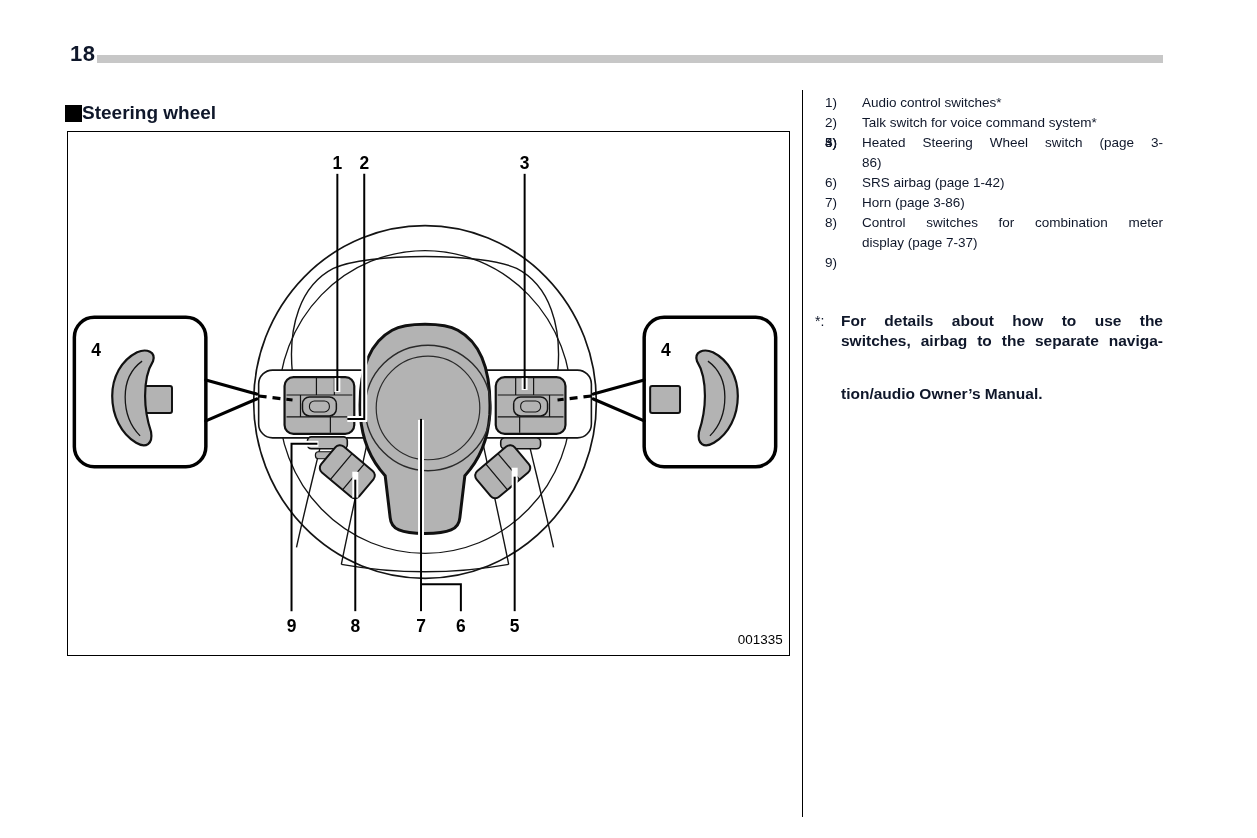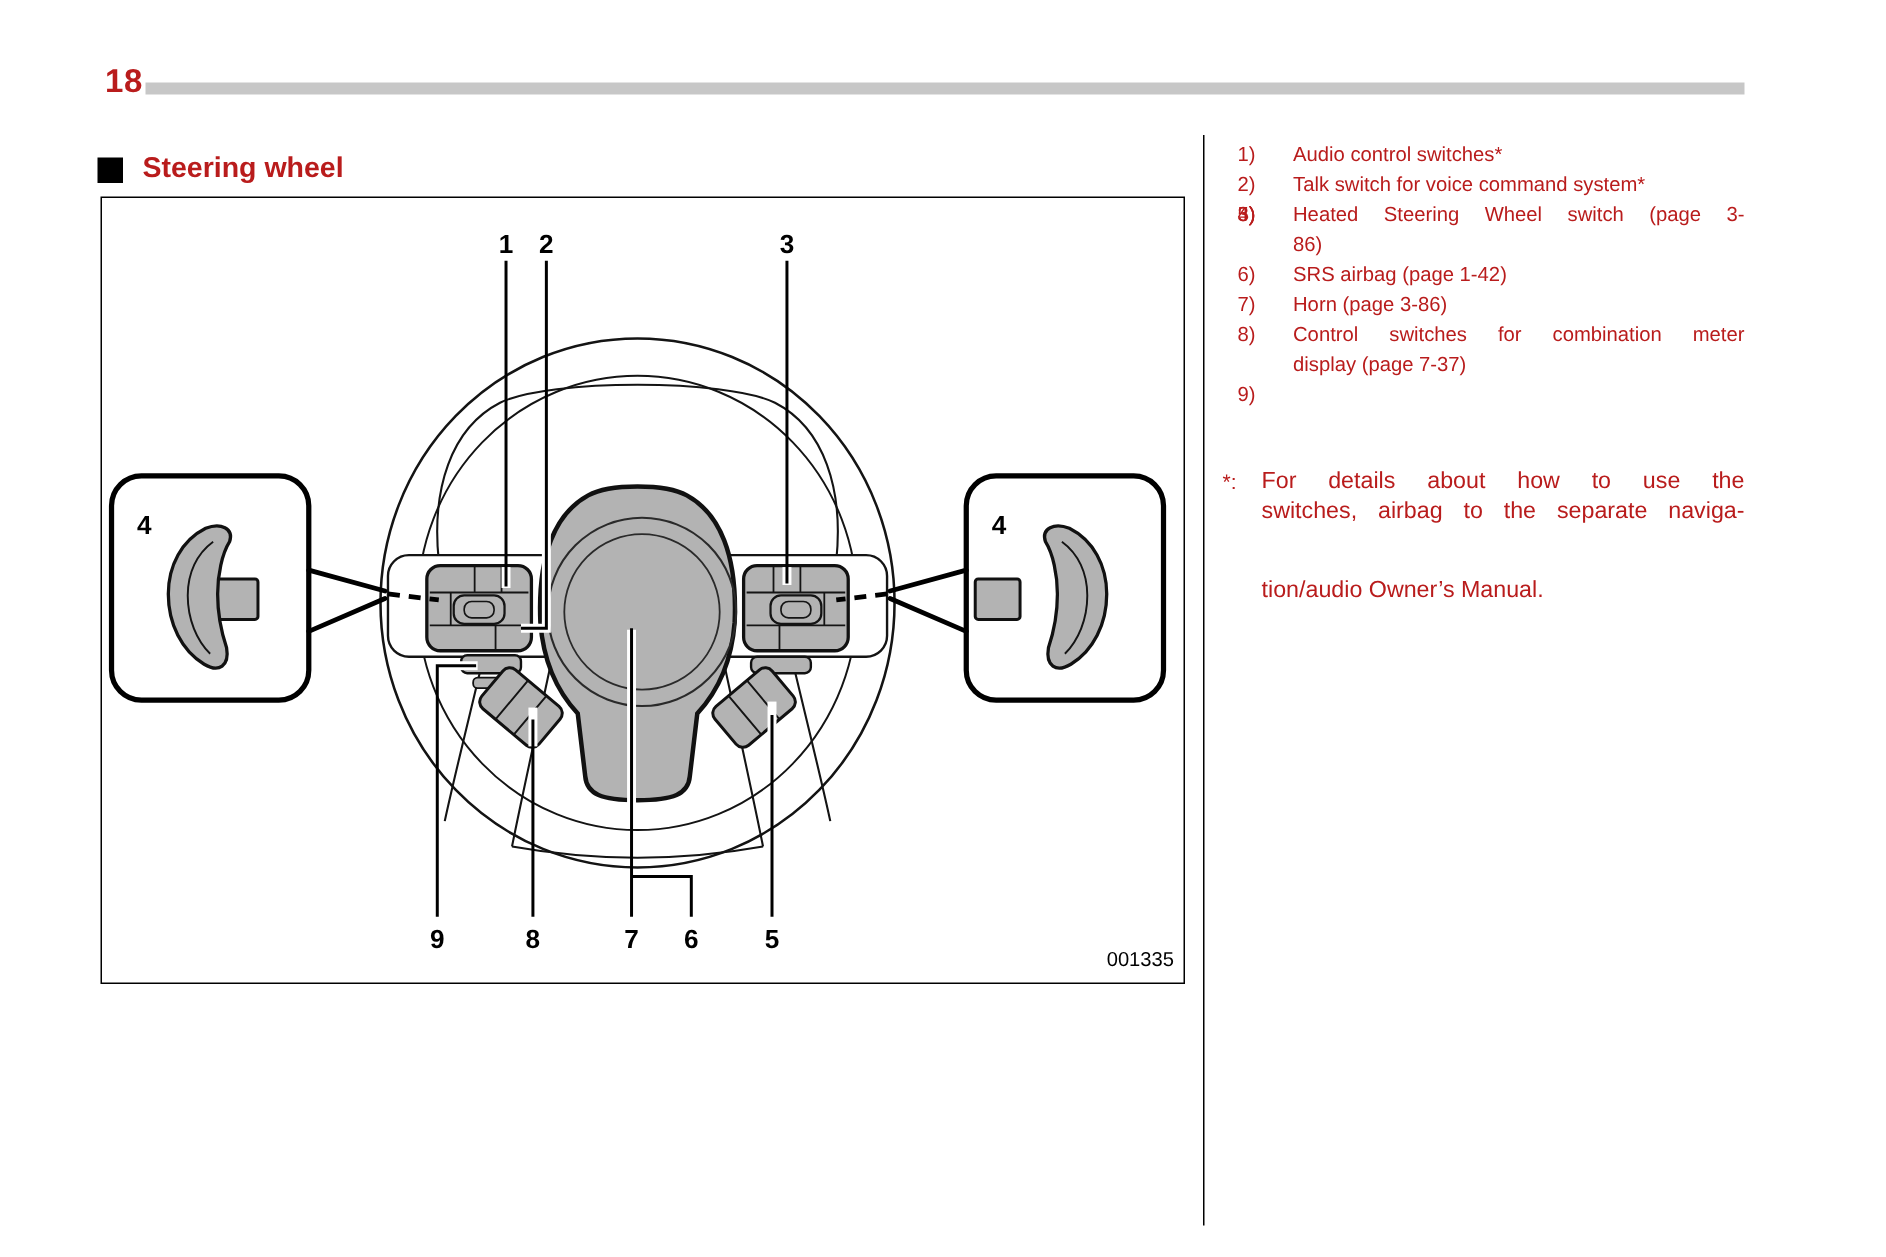--- a/index.html
+++ b/index.html
@@ -1,27 +1,27 @@
 <!DOCTYPE html>
 <html><head>
 <meta charset="utf-8">
 <style>
   html,body{margin:0;padding:0;background:#fff;}
   .page{
     position:relative;width:1257px;height:838px;background:#ffffff;overflow:hidden;
-    font-family:"Liberation Sans","DejaVu Sans",sans-serif;color:#b91c1c;
+    font-family:"Liberation Sans","DejaVu Sans",sans-serif;color:#0f172a;
   }
   .pageno{
     position:absolute;left:70px;top:41px;font-size:22px;font-weight:bold;letter-spacing:.5px;
   }
   .header-rule{
     position:absolute;left:97px;top:55px;width:1066px;height:8px;background:#c7c7c7;
   }
   .section{
-    position:absolute;left:65px;top:102px;display:flex;align-items:center;gap:13px;
+    position:absolute;left:65px;top:102px;display:flex;align-items:center;
     font-size:19px;font-weight:bold;margin:0;
   }
   .section .sq{width:17px;height:17px;background:#000;display:inline-block;}
   .figure-box{
     position:absolute;left:67px;top:131px;width:723px;height:525px;
     border:1px solid #000;box-sizing:border-box;
   }
   .figure-box svg{display:block;width:100%;height:100%;}
   .col-divider{
     position:absolute;left:802px;top:90px;width:1px;height:727px;background:#000;
@@ -31,21 +31,21 @@
     font-size:13.5px;line-height:20px;
   }
   .legend li{position:relative;padding-left:37px;}
   .legend .num{position:absolute;left:0;top:0;}
   .legend .line{display:block;}
   .jline{display:block;text-align:justify;text-align-last:justify;}
   .footnote{
     position:absolute;left:815px;top:311px;width:348px;display:flex;
   }
   .fmark{width:26px;flex:none;font-size:14px;line-height:21px;}
-  .ftext{flex:1;font-size:15.5px;font-weight:normal;line-height:20px;}
+  .ftext{flex:1;font-size:15.5px;font-weight:bold;line-height:20px;}
   .ftext .line{display:block;margin-top:33px;}
   svg text{font-family:"Liberation Sans","DejaVu Sans",sans-serif;}
   .callout-num{font-size:17.5px;font-weight:bold;}
   .fig-id{font-size:13.5px;}
 </style>
 </head>
 <body>
 
 <div class="page">
 

